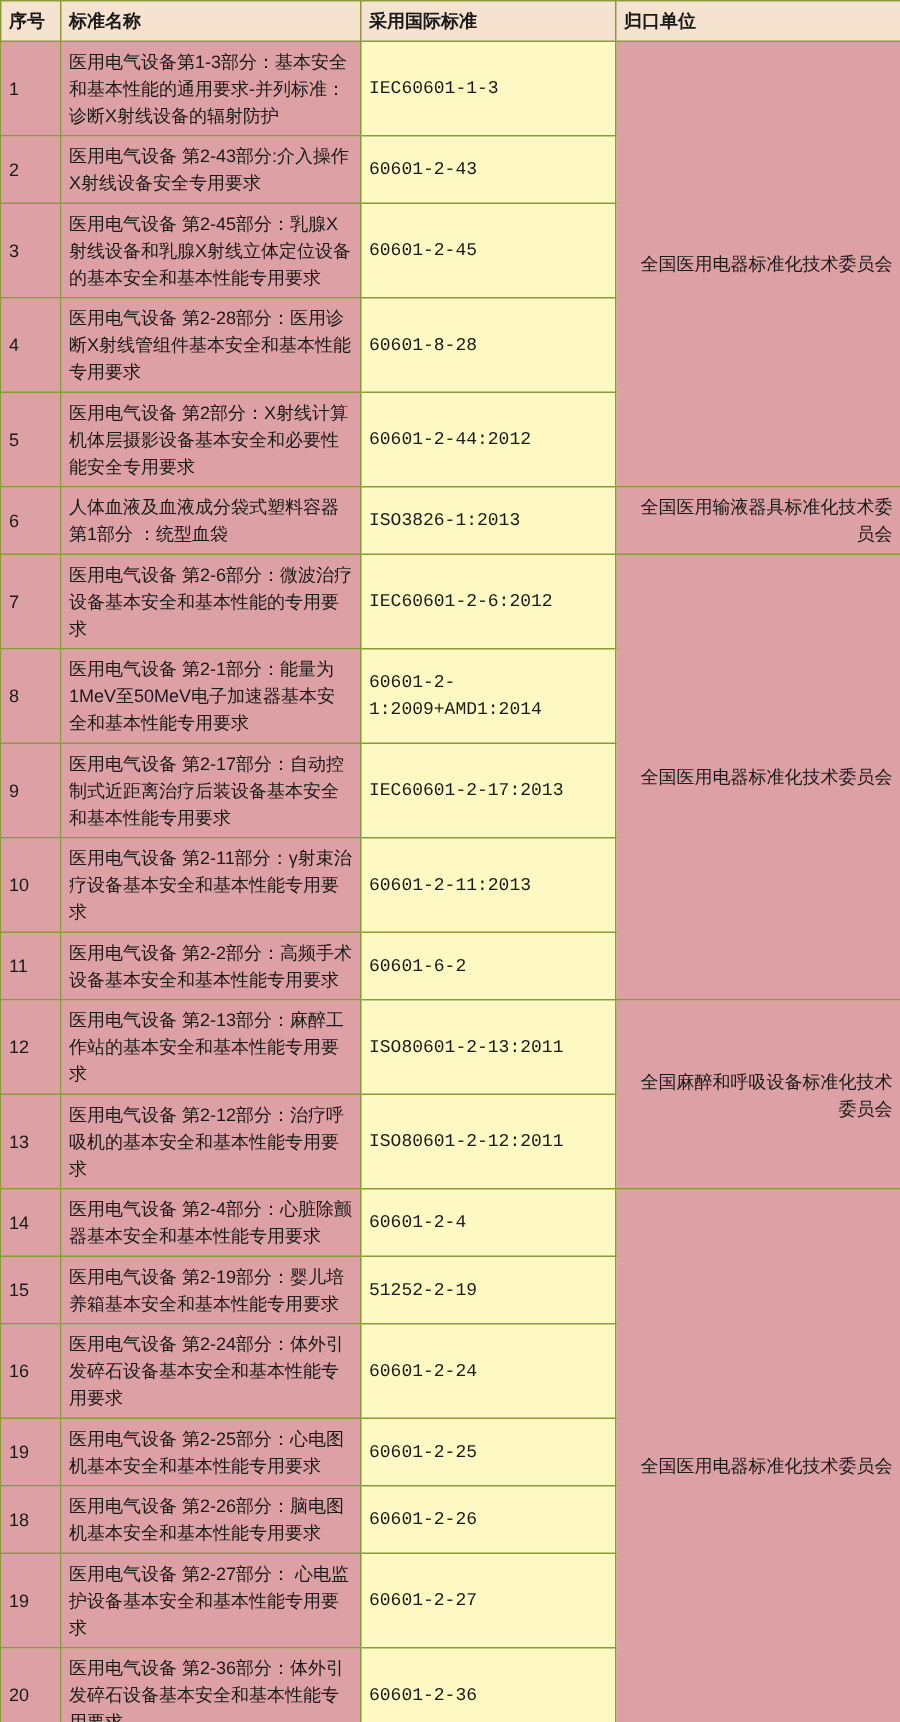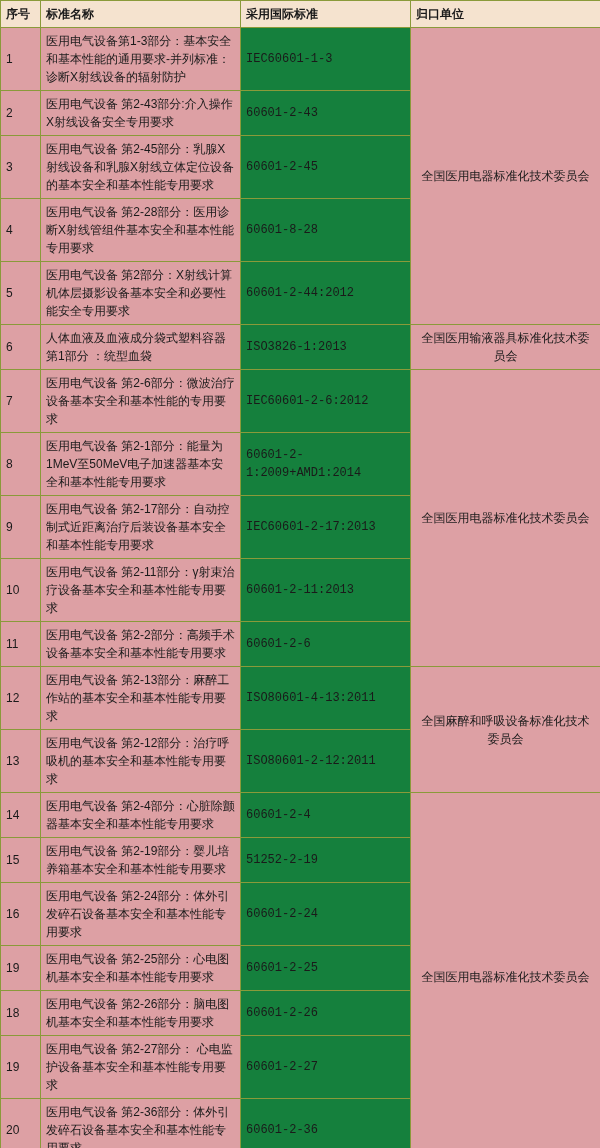--- a/index.html
+++ b/index.html
@@ -46,31 +46,31 @@
     padding-bottom: 3px;
     padding-left: 5px;
   }
   td.c-name {
     background: #dda0a4;
     text-align: left;
     font-size: 12px;
     margin-left: 44px;
   }
   td.c-intl {
-    background: #15803d;
+    background: #fef9c3;
     font-family: "Liberation Mono", monospace;
     font-size: 11.5px;
     vertical-align: middle;
     margin-left: 43px;
   }
   td.c-org {
     background: #dda0a4;
     font-size: 12px;
     vertical-align: middle;
-    text-align: center;
+    text-align: right;
   }
 </style>
 </head>
 <body>
 
 <table class="std-table">
   <colgroup>
     <col class="col-no">
     <col class="col-name">
     <col class="col-intl">
@@ -134,26 +134,26 @@
         <td class="c-intl">IEC60601-2-17:2013</td>
       </tr>
       <tr>
         <td class="c-no">10</td>
         <td class="c-name">医用电气设备  第2-11部分：γ射束治疗设备基本安全和基本性能专用要求</td>
         <td class="c-intl">60601-2-11:2013</td>
       </tr>
       <tr>
         <td class="c-no">11</td>
         <td class="c-name">医用电气设备  第2-2部分：高频手术设备基本安全和基本性能专用要求</td>
-        <td class="c-intl">60601-2-6</td>
+        <td class="c-intl">60601-6-2</td>
       </tr>
       <tr>
         <td class="c-no">12</td>
         <td class="c-name">医用电气设备  第2-13部分：麻醉工作站的基本安全和基本性能专用要求</td>
-        <td class="c-intl">ISO80601-4-13:2011</td>
+        <td class="c-intl">ISO80601-2-13:2011</td>
         <td class="c-org" rowspan="2">全国麻醉和呼吸设备标准化技术委员会</td>
       </tr>
       <tr>
         <td class="c-no">13</td>
         <td class="c-name">医用电气设备  第2-12部分：治疗呼吸机的基本安全和基本性能专用要求</td>
         <td class="c-intl">ISO80601-2-12:2011</td>
       </tr>
       <tr>
         <td class="c-no">14</td>
         <td class="c-name">医用电气设备  第2-4部分：心脏除颤器基本安全和基本性能专用要求</td>

